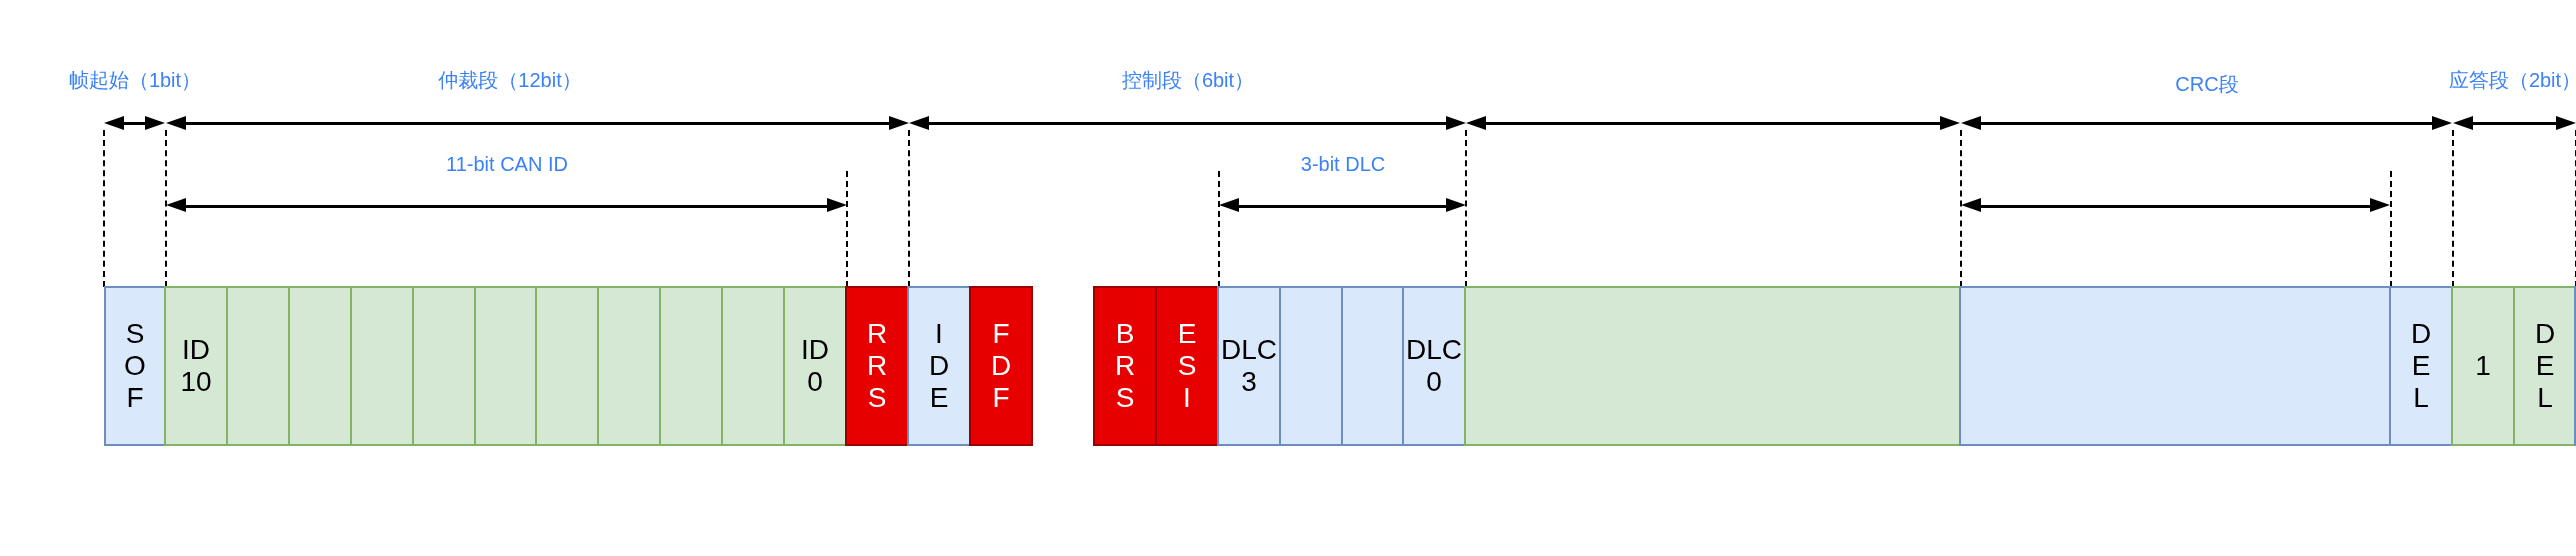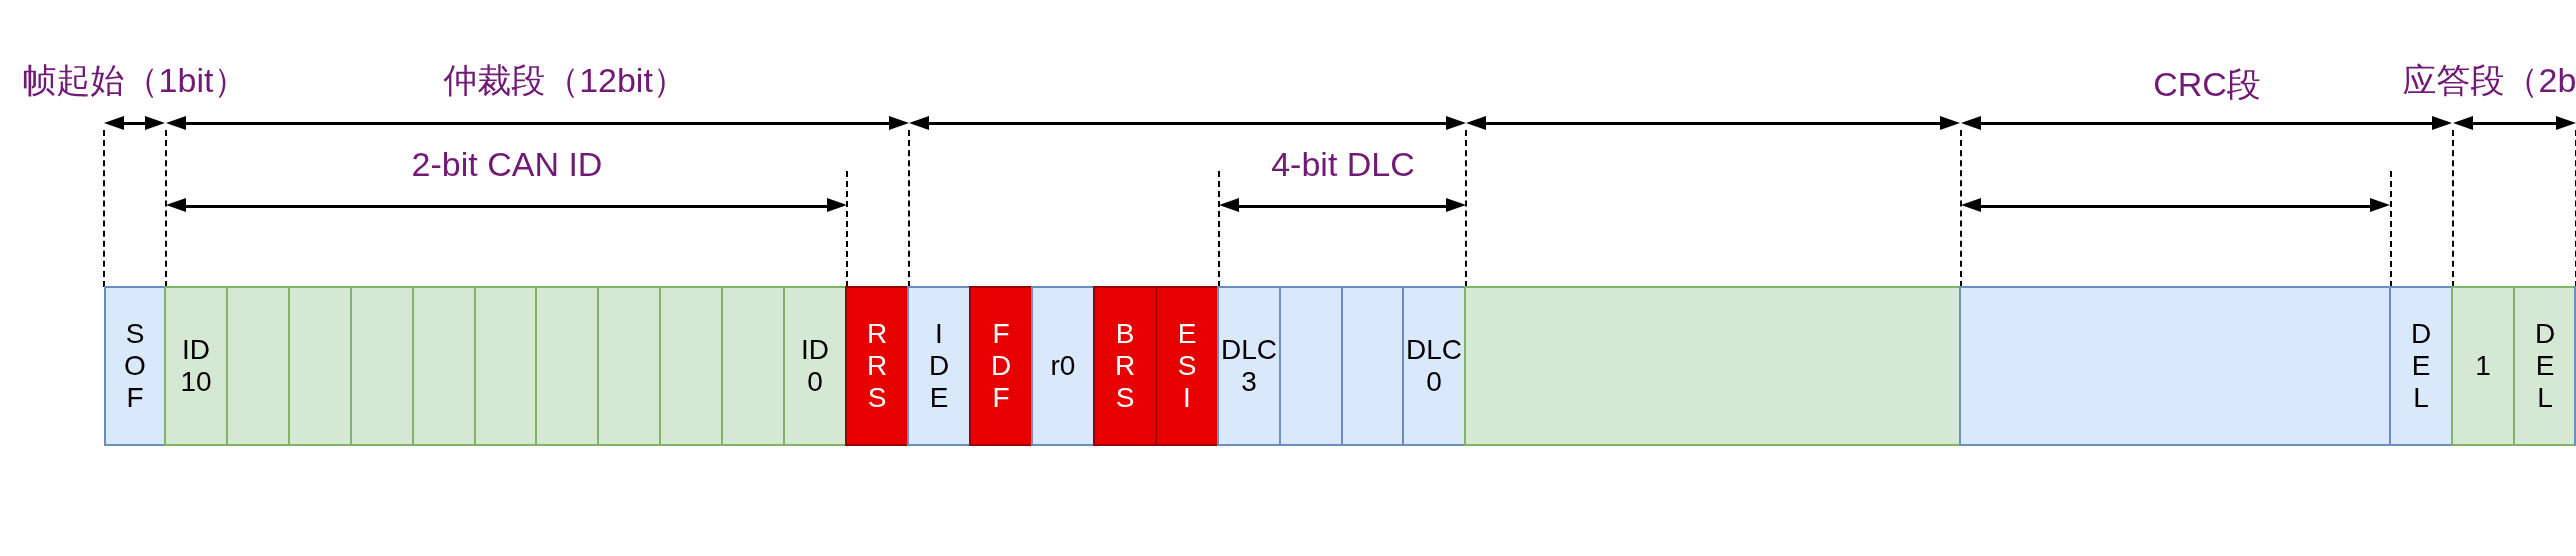--- a/index.html
+++ b/index.html
@@ -10,21 +10,21 @@
     position:absolute;top:286px;height:160px;box-sizing:border-box;
     display:flex;align-items:center;justify-content:center;text-align:center;
     white-space:pre-line;font-size:28px;line-height:32px;color:#000;
   }
   .fill-blue{background:#dae8fc;border:2.1px solid #6c8ebf;}
   .fill-green{background:#d5e8d4;border:2.1px solid #82b366;}
   .fill-red{background:#e60000;border:2.1px solid #990000;color:#fff;}
 
   .seg-label{
     position:absolute;transform:translateX(-50%);white-space:nowrap;
-    font-size:34px;line-height:32px;color:#701a75;text-align:center;
+    font-size:20px;line-height:32px;color:#3b82f6;text-align:center;
   }
   .arrow-line{position:absolute;height:3.1px;background:#000;}
   .arrow-head{position:absolute;width:0;height:0;border-top:7.7px solid transparent;border-bottom:7.7px solid transparent;}
   .arrow-head.left{border-right:20.6px solid #000;}
   .arrow-head.right{border-left:20.6px solid #000;}
   .dash{position:absolute;width:0;border-left:2.1px dashed #000;}
 
   .caption{
     position:absolute;transform:translateX(-50%);white-space:nowrap;
     font-size:28px;line-height:32px;color:#000;
@@ -44,43 +44,44 @@
     <div class="dash" style="left: 2390px; top: 171px; height: 116px;"></div>
     <div class="dash" style="left: 2452px; top: 130px; height: 157px;"></div>
     <div class="dash" style="left: 2575px; top: 130px; height: 157px;"></div>
     <div class="arrow-line" style="left: 122px; width: 27px; top: 122px;"></div>
     <div class="arrow-head left" style="left: 104px; top: 116px;"></div>
     <div class="arrow-head right" style="left: 145px; top: 116px;"></div>
     <div class="seg-label" style="left: 135px; top: 64px;">帧起始（1bit）</div>
     <div class="arrow-line" style="left: 184px; width: 708px; top: 122px;"></div>
     <div class="arrow-head left" style="left: 166px; top: 116px;"></div>
     <div class="arrow-head right" style="left: 889px; top: 116px;"></div>
-    <div class="seg-label" style="left: 565px; top: 64px;">仲裁段（12bit）</div>
+    <div class="seg-label" style="left: 510px; top: 64px;">仲裁段（12bit）</div>
     <div class="arrow-line" style="left: 927px; width: 522px; top: 122px;"></div>
     <div class="arrow-head left" style="left: 909px; top: 116px;"></div>
     <div class="arrow-head right" style="left: 1446px; top: 116px;"></div>
+    <div class="seg-label" style="left: 1188px; top: 64px;">控制段（6bit）</div>
     <div class="arrow-line" style="left: 1484px; width: 460px; top: 122px;"></div>
     <div class="arrow-head left" style="left: 1466px; top: 116px;"></div>
     <div class="arrow-head right" style="left: 1940px; top: 116px;"></div>
     <div class="arrow-line" style="left: 1979px; width: 457px; top: 122px;"></div>
     <div class="arrow-head left" style="left: 1961px; top: 116px;"></div>
     <div class="arrow-head right" style="left: 2432px; top: 116px;"></div>
     <div class="seg-label" style="left: 2207px; top: 68px;">CRC段</div>
     <div class="arrow-line" style="left: 2470px; width: 89px; top: 122px;"></div>
     <div class="arrow-head left" style="left: 2453px; top: 116px;"></div>
     <div class="arrow-head right" style="left: 2556px; top: 116px;"></div>
     <div class="seg-label" style="left: 2515px; top: 64px;">应答段（2bit）</div>
     <div class="arrow-line" style="left: 184px; width: 646px; top: 205px;"></div>
     <div class="arrow-head left" style="left: 166px; top: 198px;"></div>
     <div class="arrow-head right" style="left: 827px; top: 198px;"></div>
-    <div class="seg-label" style="left: 507px; top: 148px;">2-bit CAN ID</div>
+    <div class="seg-label" style="left: 507px; top: 148px;">11-bit CAN ID</div>
     <div class="arrow-line" style="left: 1236px; width: 213px; top: 205px;"></div>
     <div class="arrow-head left" style="left: 1219px; top: 198px;"></div>
     <div class="arrow-head right" style="left: 1446px; top: 198px;"></div>
-    <div class="seg-label" style="left: 1343px; top: 148px;">4-bit DLC</div>
+    <div class="seg-label" style="left: 1343px; top: 148px;">3-bit DLC</div>
     <div class="arrow-line" style="left: 1979px; width: 395px; top: 205px;"></div>
     <div class="arrow-head left" style="left: 1961px; top: 198px;"></div>
     <div class="arrow-head right" style="left: 2370px; top: 198px;"></div>
     <div class="cell fill-blue" style="left: 104px; width: 62px;">S
 O
 F</div>
     <div class="cell fill-green" style="left: 164px; width: 64px;">ID
 10</div>
     <div class="cell fill-green" style="left: 226px; width: 64px;"></div>
     <div class="cell fill-green" style="left: 288px; width: 64px;"></div>
@@ -95,21 +96,20 @@
 0</div>
     <div class="cell fill-red" style="left: 845px; width: 64px;">R
 R
 S</div>
     <div class="cell fill-blue" style="left: 907px; width: 64px;">I
 D
 E</div>
     <div class="cell fill-red" style="left: 969px; width: 64px;">F
 D
 F</div>
-    <div class="cell fill-blue" style="left: 1031px; width: 64px;">r0</div>
     <div class="cell fill-red" style="left: 1093px; width: 64px;">B
 R
 S</div>
     <div class="cell fill-red" style="left: 1155px; width: 64px;">E
 S
 I</div>
     <div class="cell fill-blue" style="left: 1217px; width: 64px;">DLC
 3</div>
     <div class="cell fill-blue" style="left: 1279px; width: 64px;"></div>
     <div class="cell fill-blue" style="left: 1341px; width: 64px;"></div>

